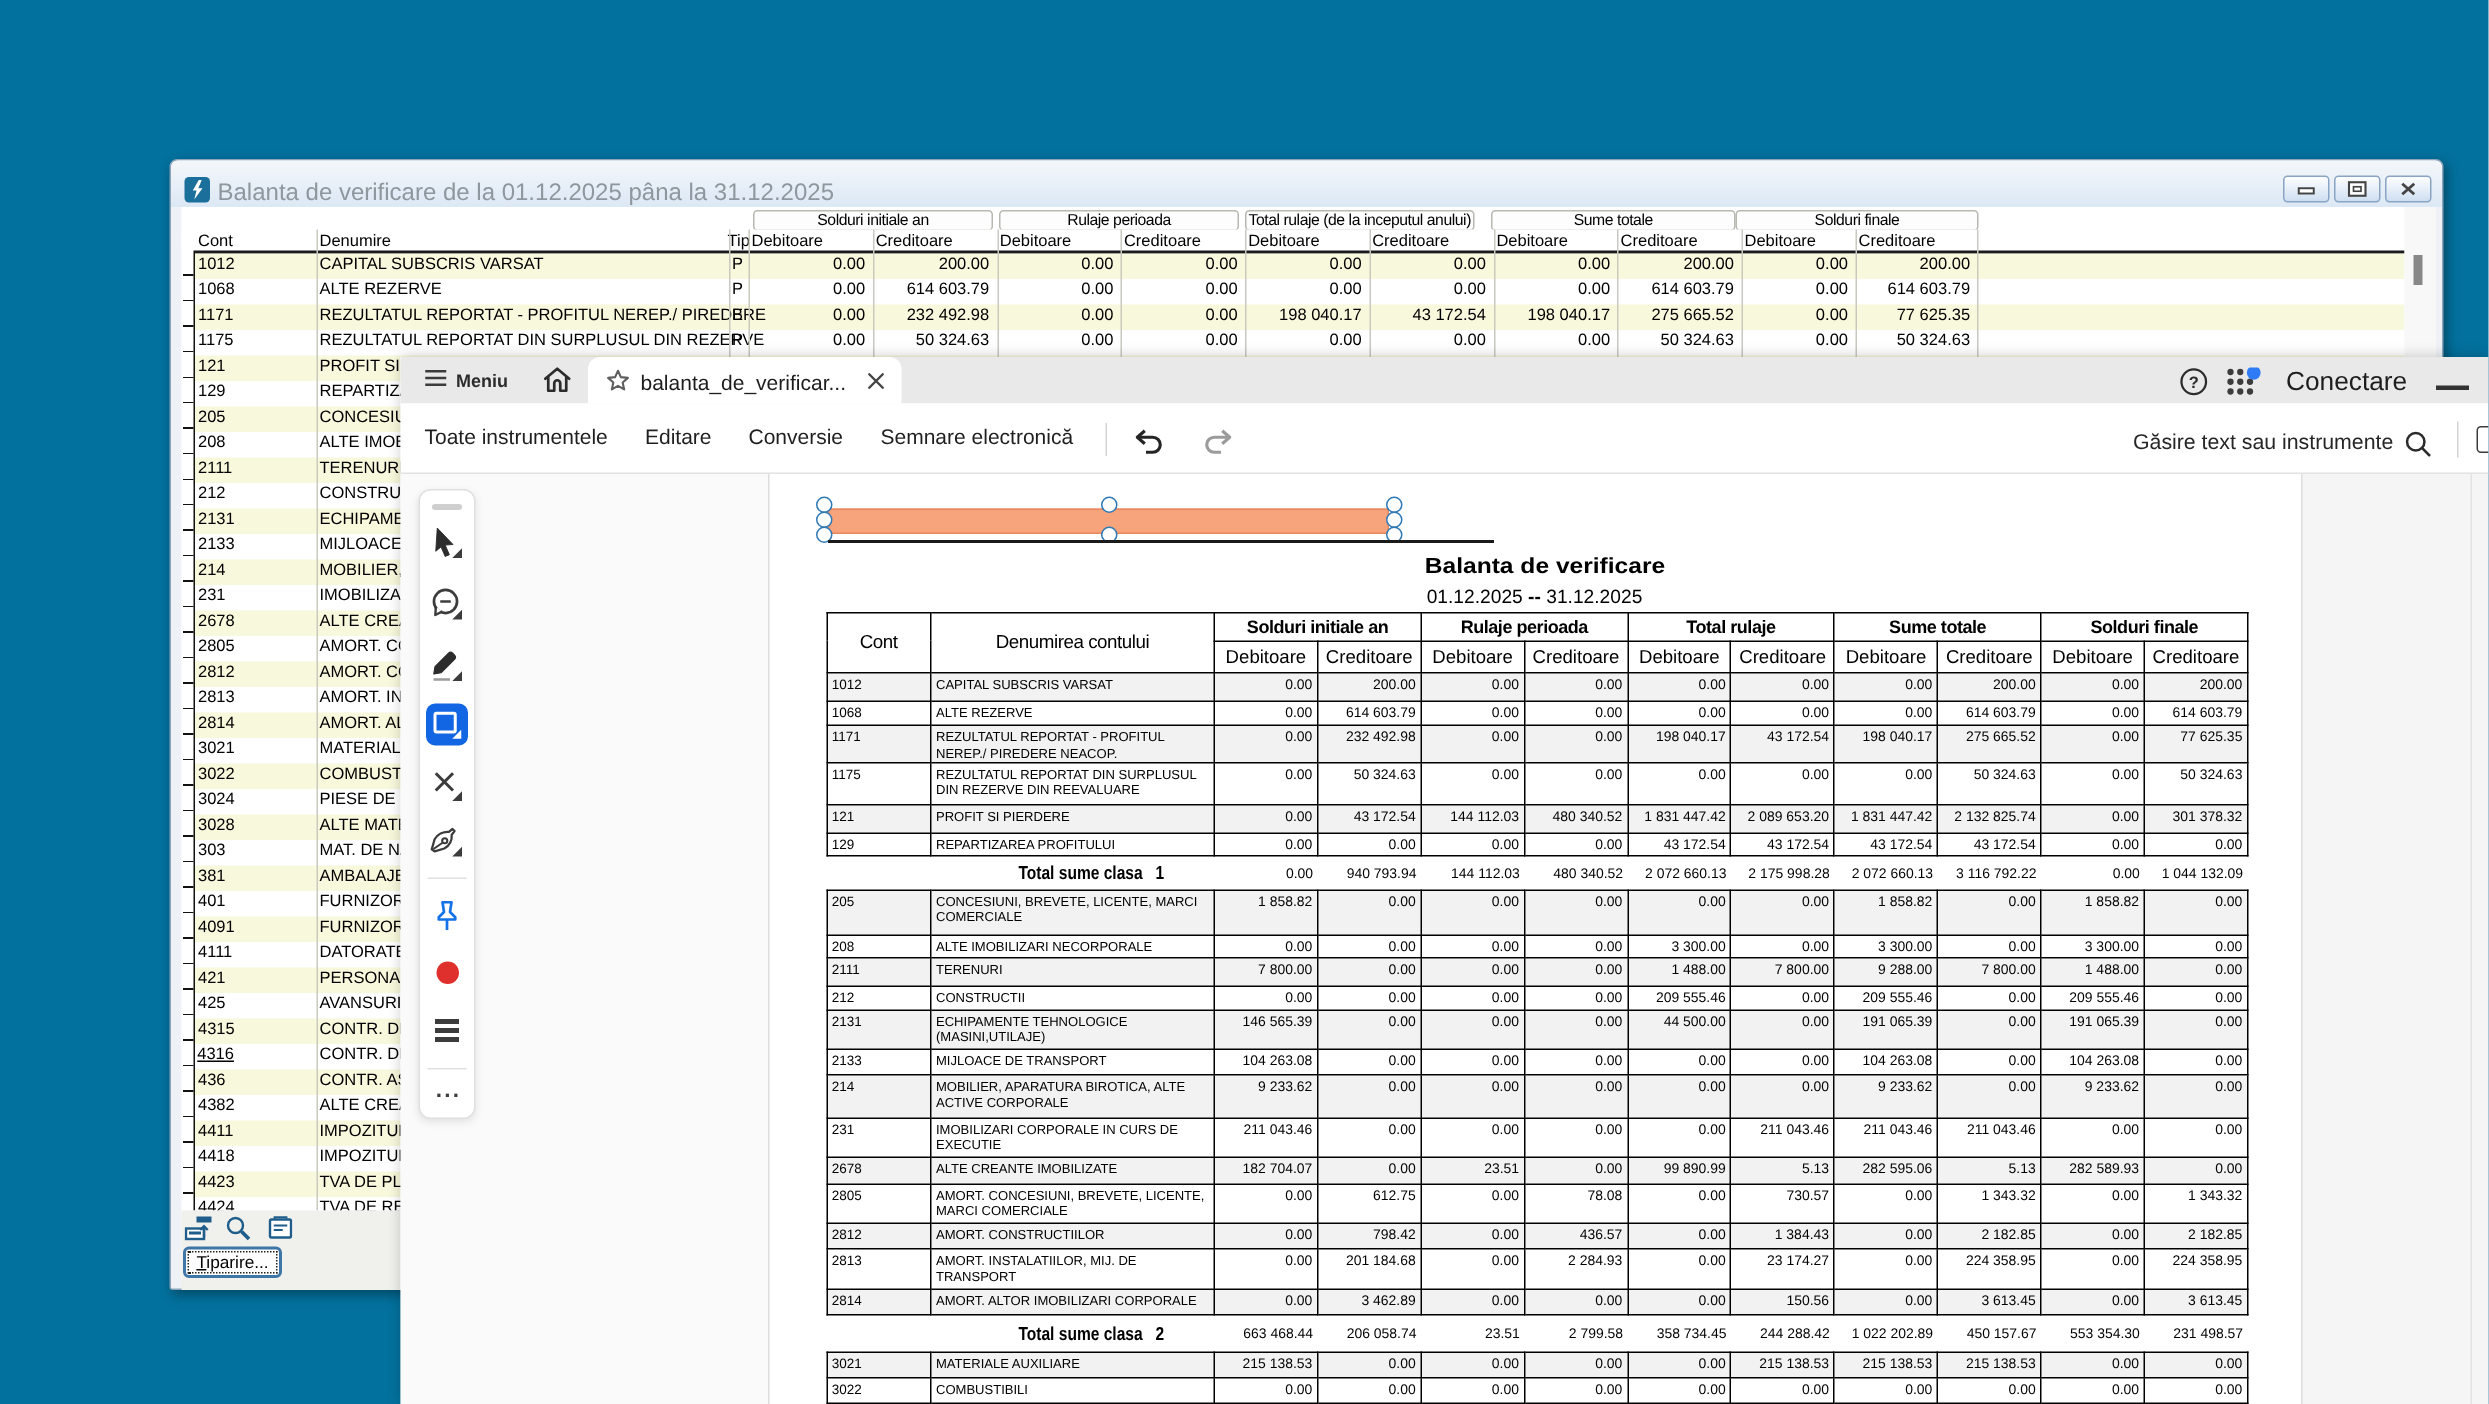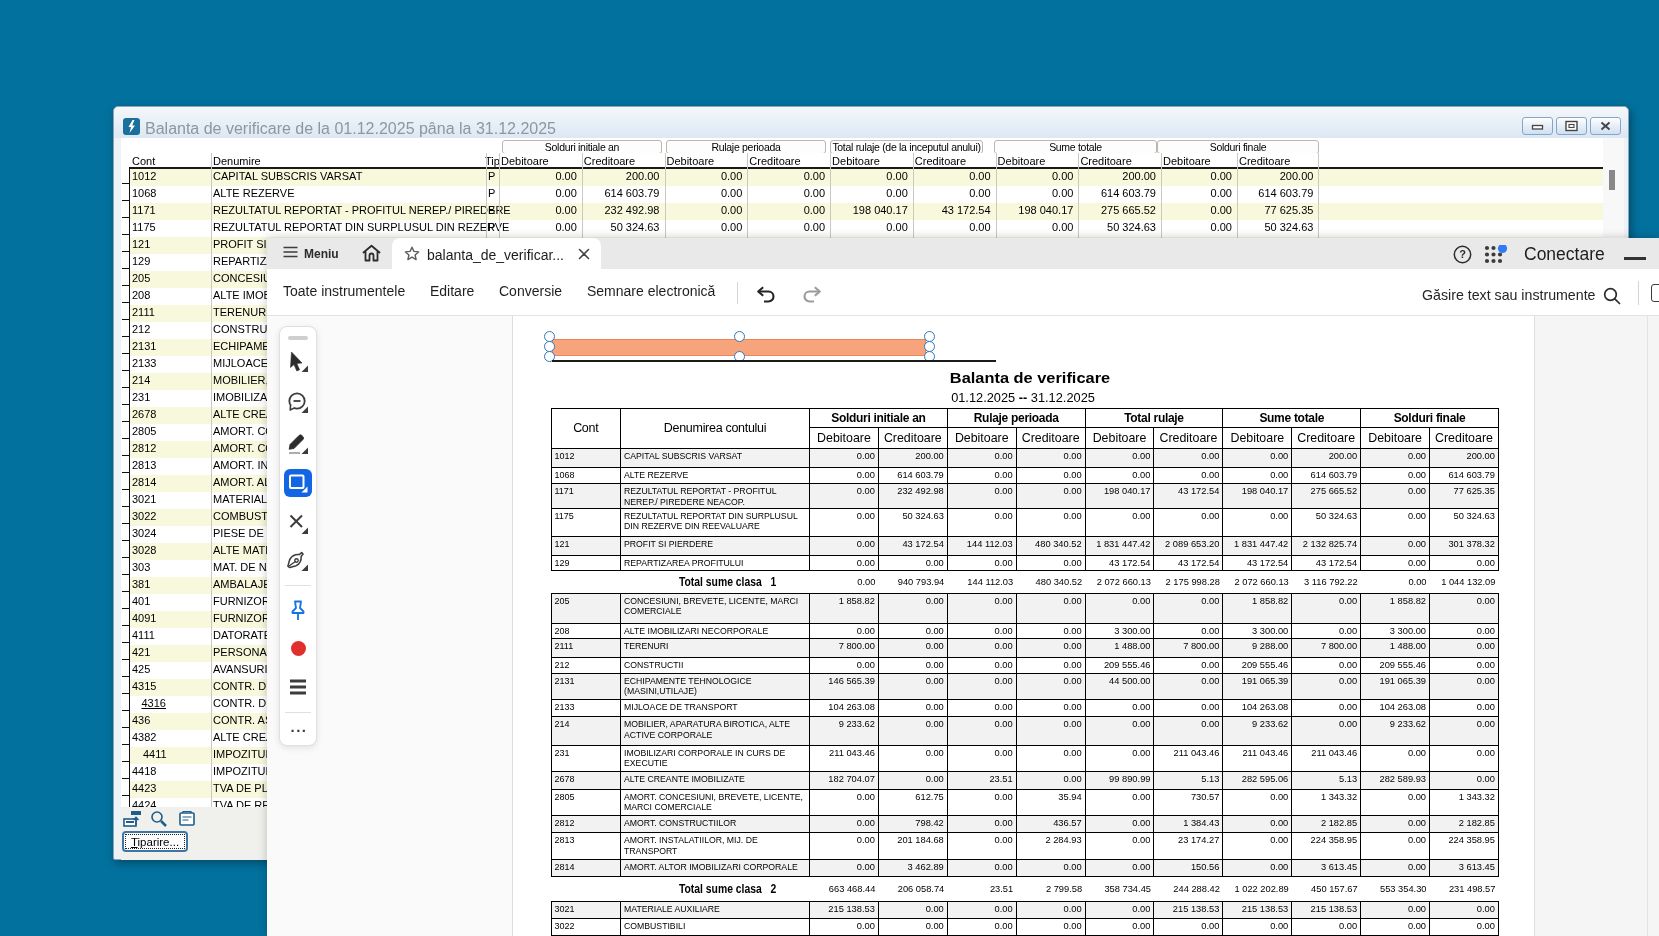--- a/index.html
+++ b/index.html
@@ -257,33 +257,33 @@
 </div>
 <div class="r abs" style="top:493px;background:#ffffff;">
 <span class="abs" style="left:10.5px;">425</span>
 <span class="abs" style="left:91.5px;">AVANSURI ACORDATE PERSON</span>
 </div>
 <div class="r abs" style="top:510px;background:#f8f8dc;">
 <span class="abs" style="left:10.5px;">4315</span>
 <span class="abs" style="left:91.5px;">CONTR. DE ASIGURARI SOCIALE</span>
 </div>
 <div class="r abs" style="top:527px;background:#ffffff;">
-<span class="abs" style="left:20px;text-decoration:underline;">4316</span>
+<span class="abs" style="left:10px;text-decoration:underline;">4316</span>
 <span class="abs" style="left:91.5px;">CONTR. DE ASIGURARI SOCIALE</span>
 </div>
 <div class="r abs" style="top:544px;background:#f8f8dc;">
 <span class="abs" style="left:10.5px;">436</span>
 <span class="abs" style="left:91.5px;">CONTR. ASIGURATORIE DE MUNCA</span>
 </div>
 <div class="r abs" style="top:561px;background:#ffffff;">
 <span class="abs" style="left:10.5px;">4382</span>
 <span class="abs" style="left:91.5px;">ALTE CREANTE SOCIALE</span>
 </div>
 <div class="r abs" style="top:578px;background:#f8f8dc;">
-<span class="abs" style="left:10.5px;margin-left:11px;">4411</span>
+<span class="abs" style="left:10.5px;">4411</span>
 <span class="abs" style="left:91.5px;">IMPOZITUL PE PROFIT</span>
 </div>
 <div class="r abs" style="top:595px;background:#ffffff;">
 <span class="abs" style="left:10.5px;">4418</span>
 <span class="abs" style="left:91.5px;">IMPOZITUL PE VENIT</span>
 </div>
 <div class="r abs" style="top:612px;background:#f8f8dc;">
 <span class="abs" style="left:10.5px;">4423</span>
 <span class="abs" style="left:91.5px;">TVA DE PLATA</span>
 </div>
@@ -699,21 +699,21 @@
             <td class="n">5.13</td>
             <td class="n">282 589.93</td>
             <td class="n">0.00</td>
           </tr>
 <tr class="dw" style="height:26.6px">
             <td class="ct">2805</td>
             <td class="dn">AMORT. CONCESIUNI, BREVETE, LICENTE,<br>MARCI COMERCIALE</td>
             <td class="n">0.00</td>
             <td class="n">612.75</td>
             <td class="n">0.00</td>
-            <td class="n">35.94</td>
+            <td class="n">78.08</td>
             <td class="n">0.00</td>
             <td class="n">730.57</td>
             <td class="n">0.00</td>
             <td class="n">1 343.32</td>
             <td class="n">0.00</td>
             <td class="n">1 343.32</td>
           </tr>
 <tr class="dg" style="height:17.1px">
             <td class="ct">2812</td>
             <td class="dn">AMORT. CONSTRUCTIILOR</td>

